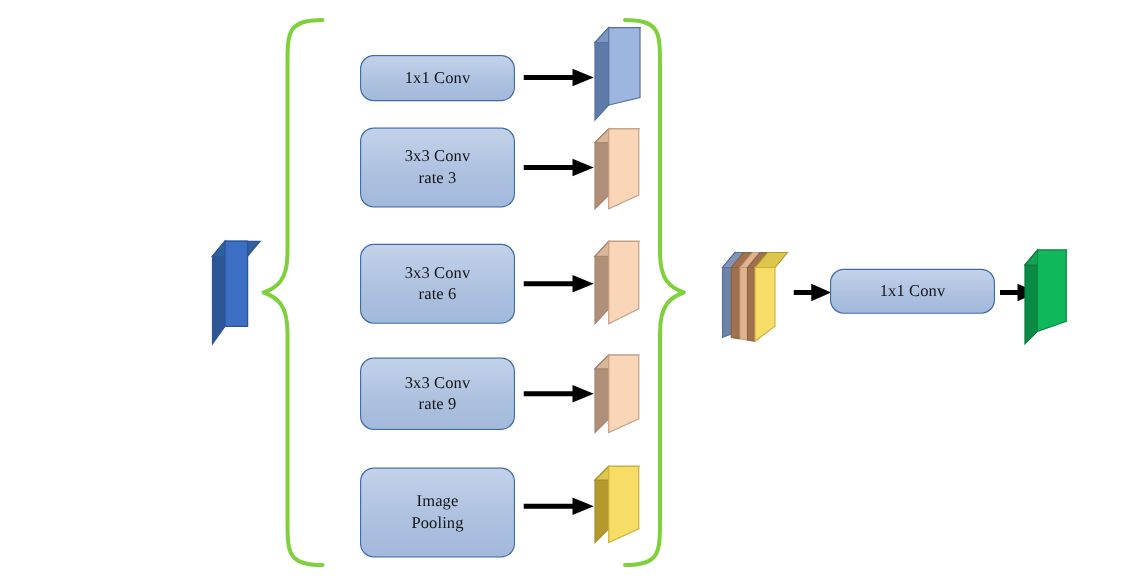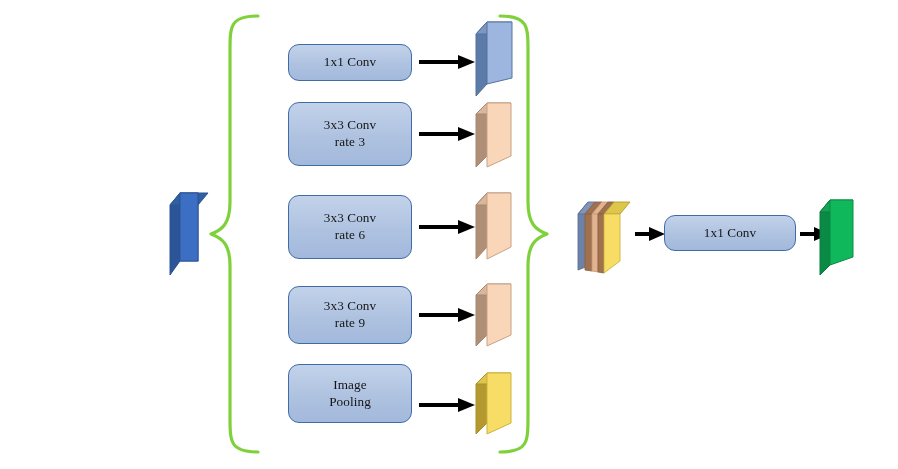--- a/index.html
+++ b/index.html
@@ -128,21 +128,21 @@
     </svg>
   </div>
   <div class="slab" style="left:473px;top:281px;">
     <svg width="44" height="68" viewBox="0 0 44 68">
       <polygon points="3,14 14,3 14,54 3,65" fill="#b08f78" stroke="#a8866f" stroke-width="1"></polygon>
       <polygon points="3,14 14,3 38,3 27,14" fill="#d8b79a" stroke="#a8866f" stroke-width="1"></polygon>
       <polygon points="14,3 38,3 38,54 14,65" fill="#fad6b8" stroke="#c7a187" stroke-width="1"></polygon>
     </svg>
   </div>
 
-  <div class="op-box" style="left:288px;top:364px;width:124px;height:59px;">
+  <div class="op-box" style="left:288px;top:374px;width:124px;height:72px;">
     <span class="lbl">Image
 Pooling</span>
   </div>
   <div class="arrow" style="left:418px;top:396px;">
     <svg width="58" height="18" viewBox="0 0 58 18">
       <line x1="1" y1="9" x2="42" y2="9" stroke="#000" stroke-width="4"></line>
       <polygon points="40,2 57,9 40,16" fill="#000"></polygon>
     </svg>
   </div>
   <div class="slab" style="left:473px;top:371px;">

